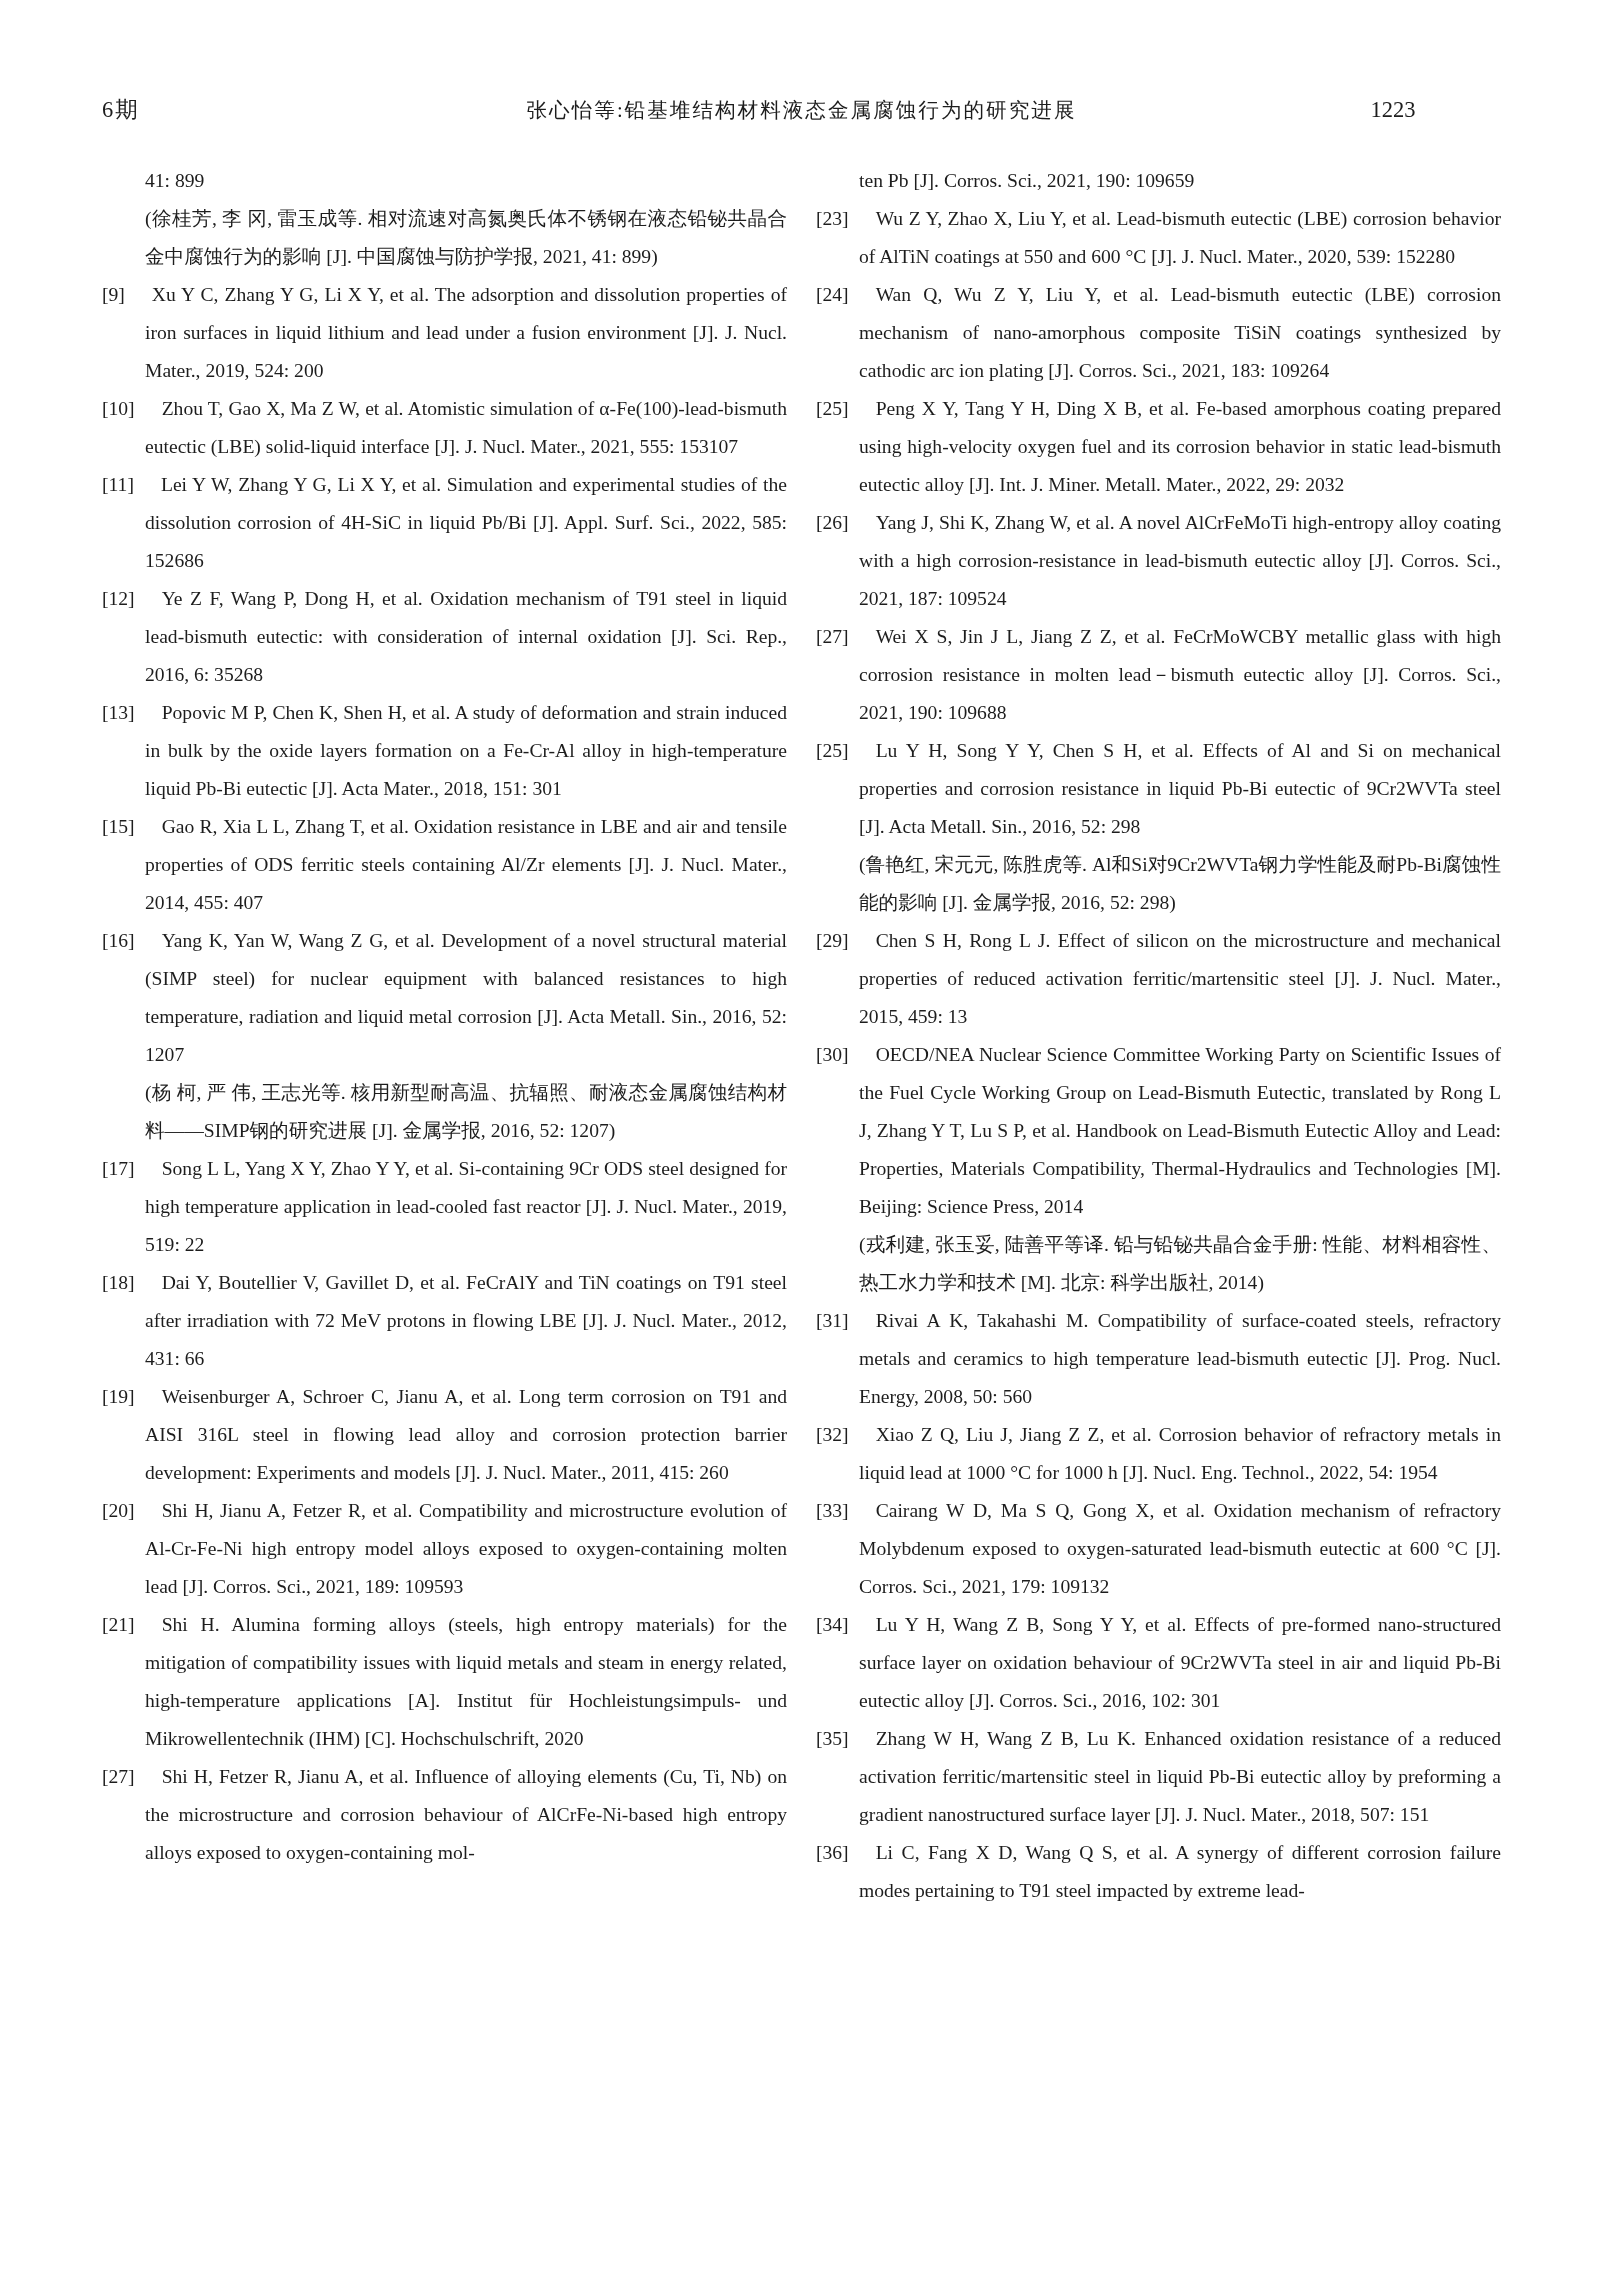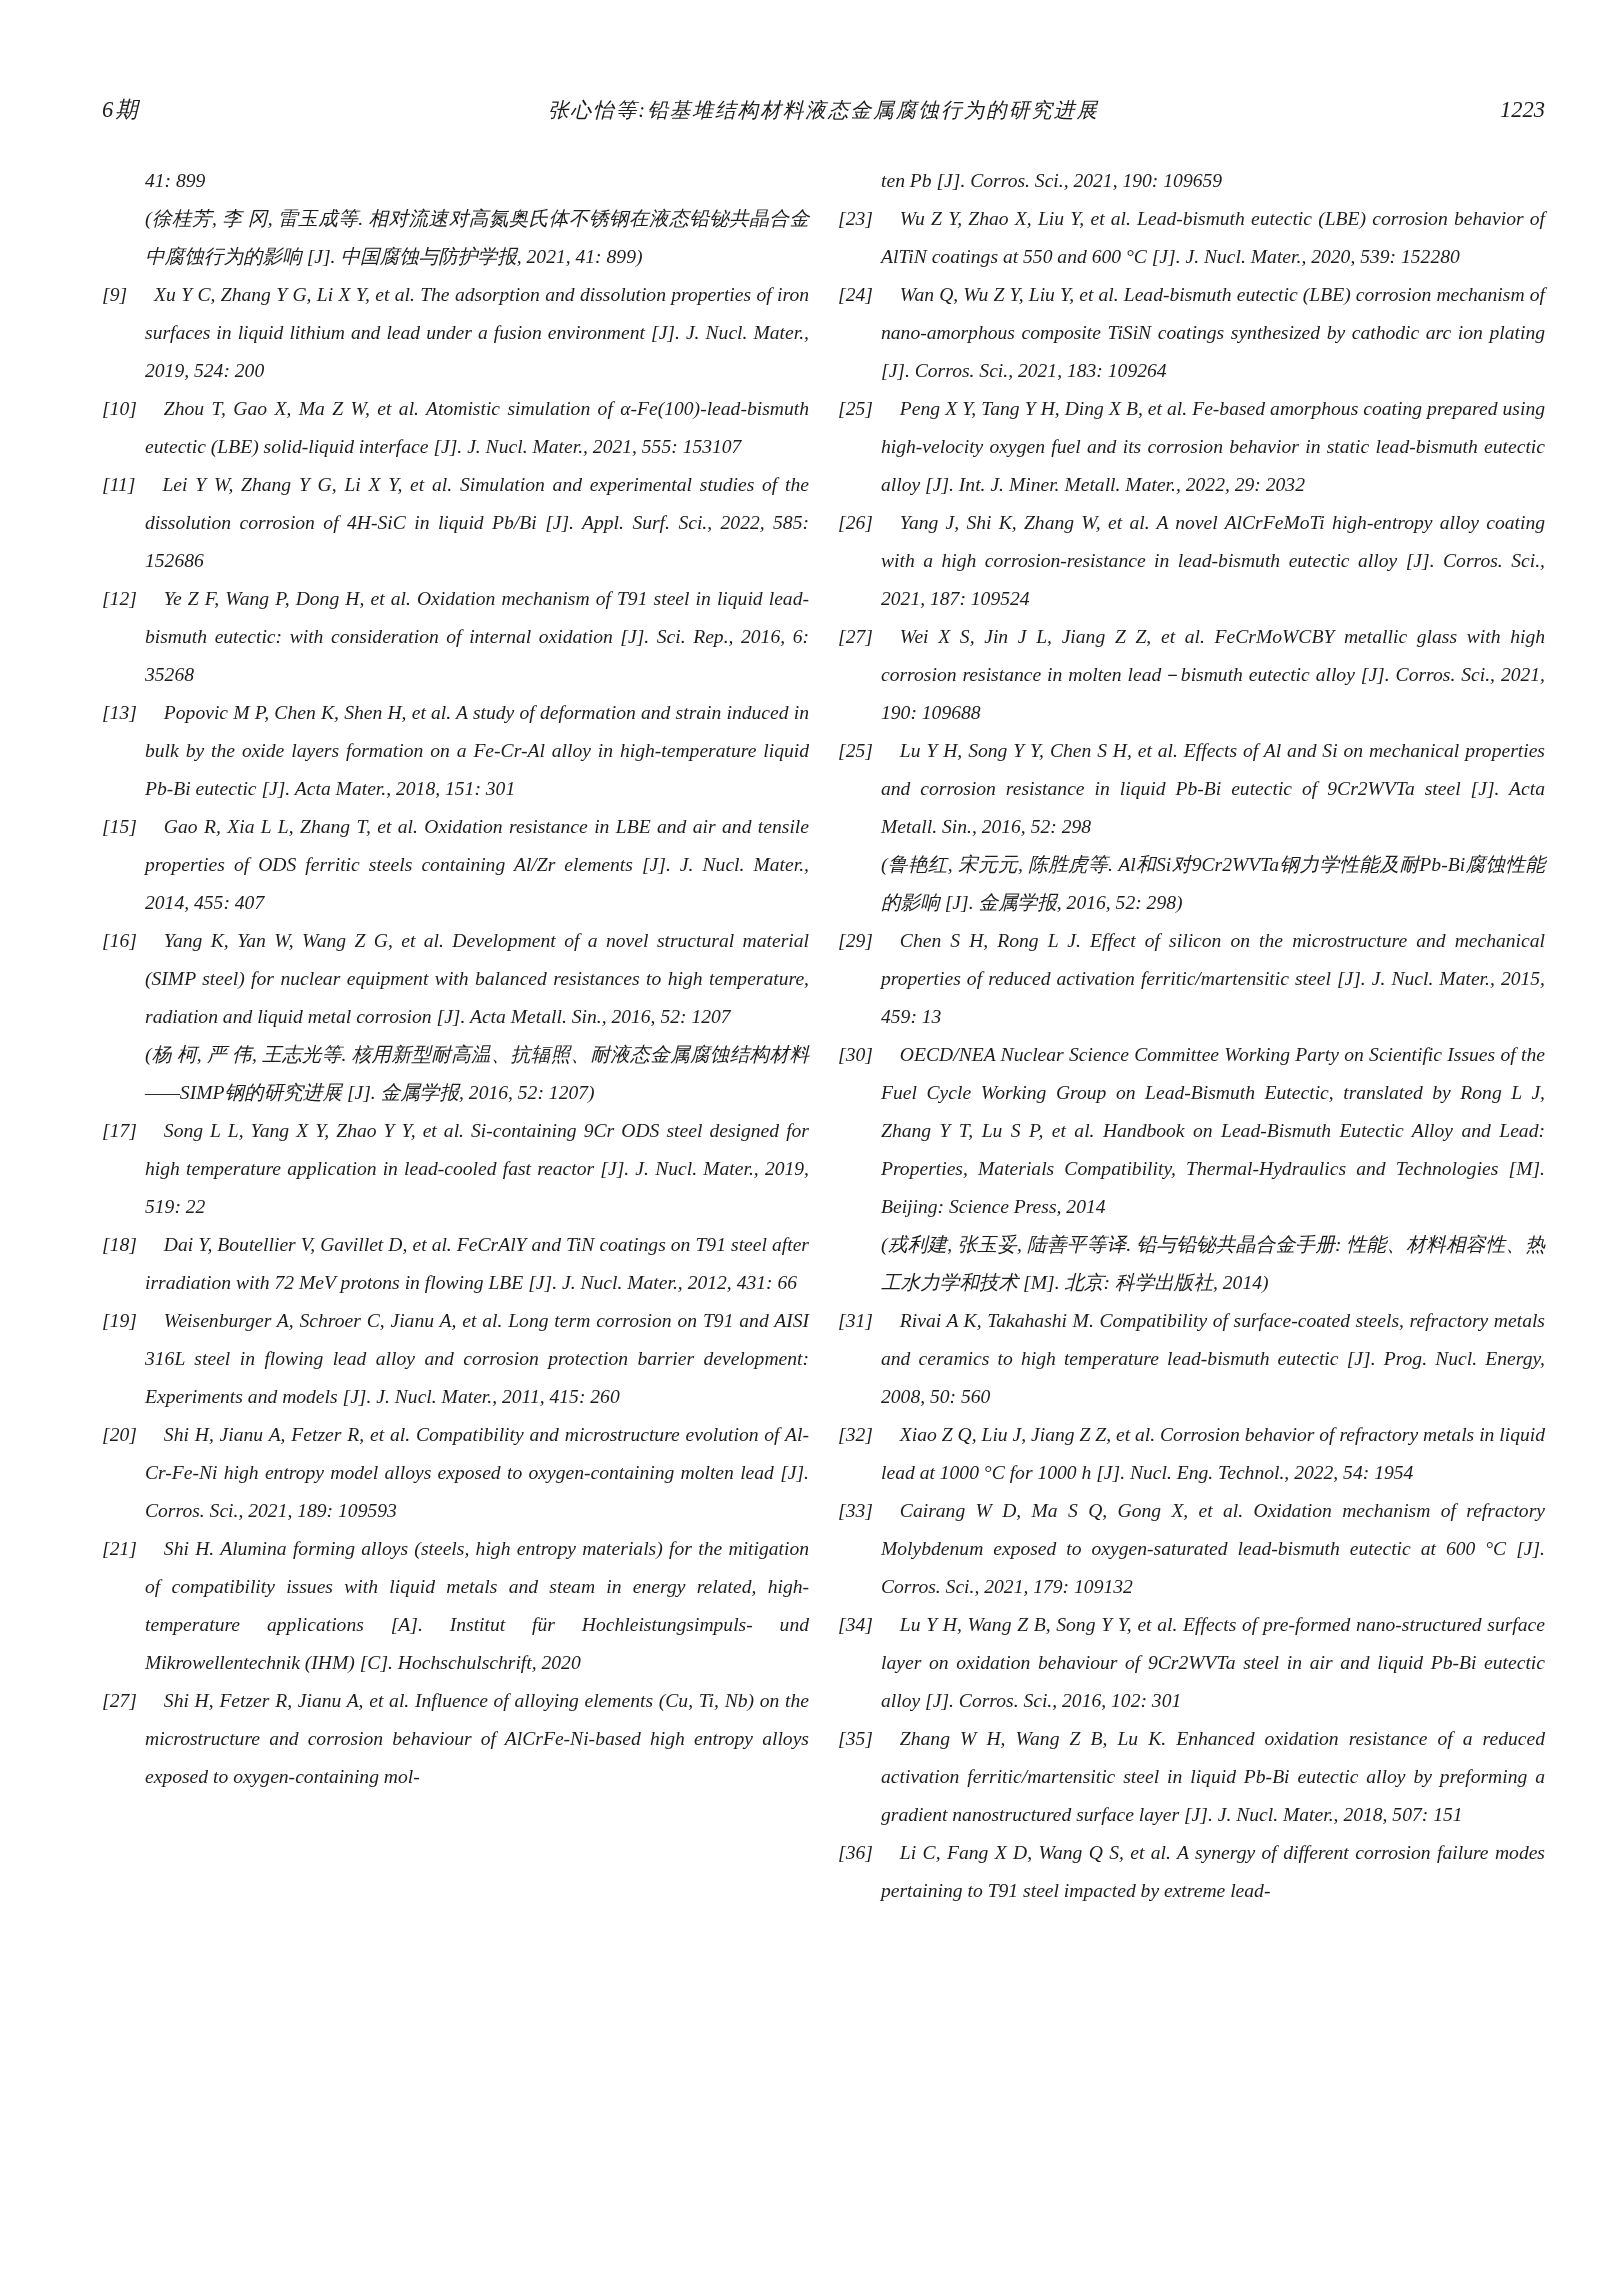--- a/index.html
+++ b/index.html
@@ -6,43 +6,42 @@
   html, body {
     width: 1621px;
     background: #ffffff;
     font-family: "Liberation Serif", "DejaVu Serif", serif;
     color: #1d1d1d;
   }
   body { height: 2293px; overflow: hidden; }
   .page {
     width: 1621px;
     height: 2293px;
-    padding: 94px 76px 0 102px;
+    padding: 94px 120px 0 102px;
     background: #ffffff;
-    font-style: italic;
   }
   .header {
     display: flex;
     align-items: baseline;
     justify-content: space-between;
     font-size: 22.5px;
   }
   .header .issue {
     width: 216px;
     letter-spacing: 2px;
   }
   .header .title {
     flex: 1;
     text-align: center;
     font-size: 20.6px;
     letter-spacing: 2px;
   }
   .header .pageno {
     width: 216px;
-    text-align: right;
+    text-align: center;
   }
   .columns {
     display: flex;
     gap: 29px;
     margin-top: 37px;
   }
   .col {
     flex: 1;
     min-width: 0;
   }

